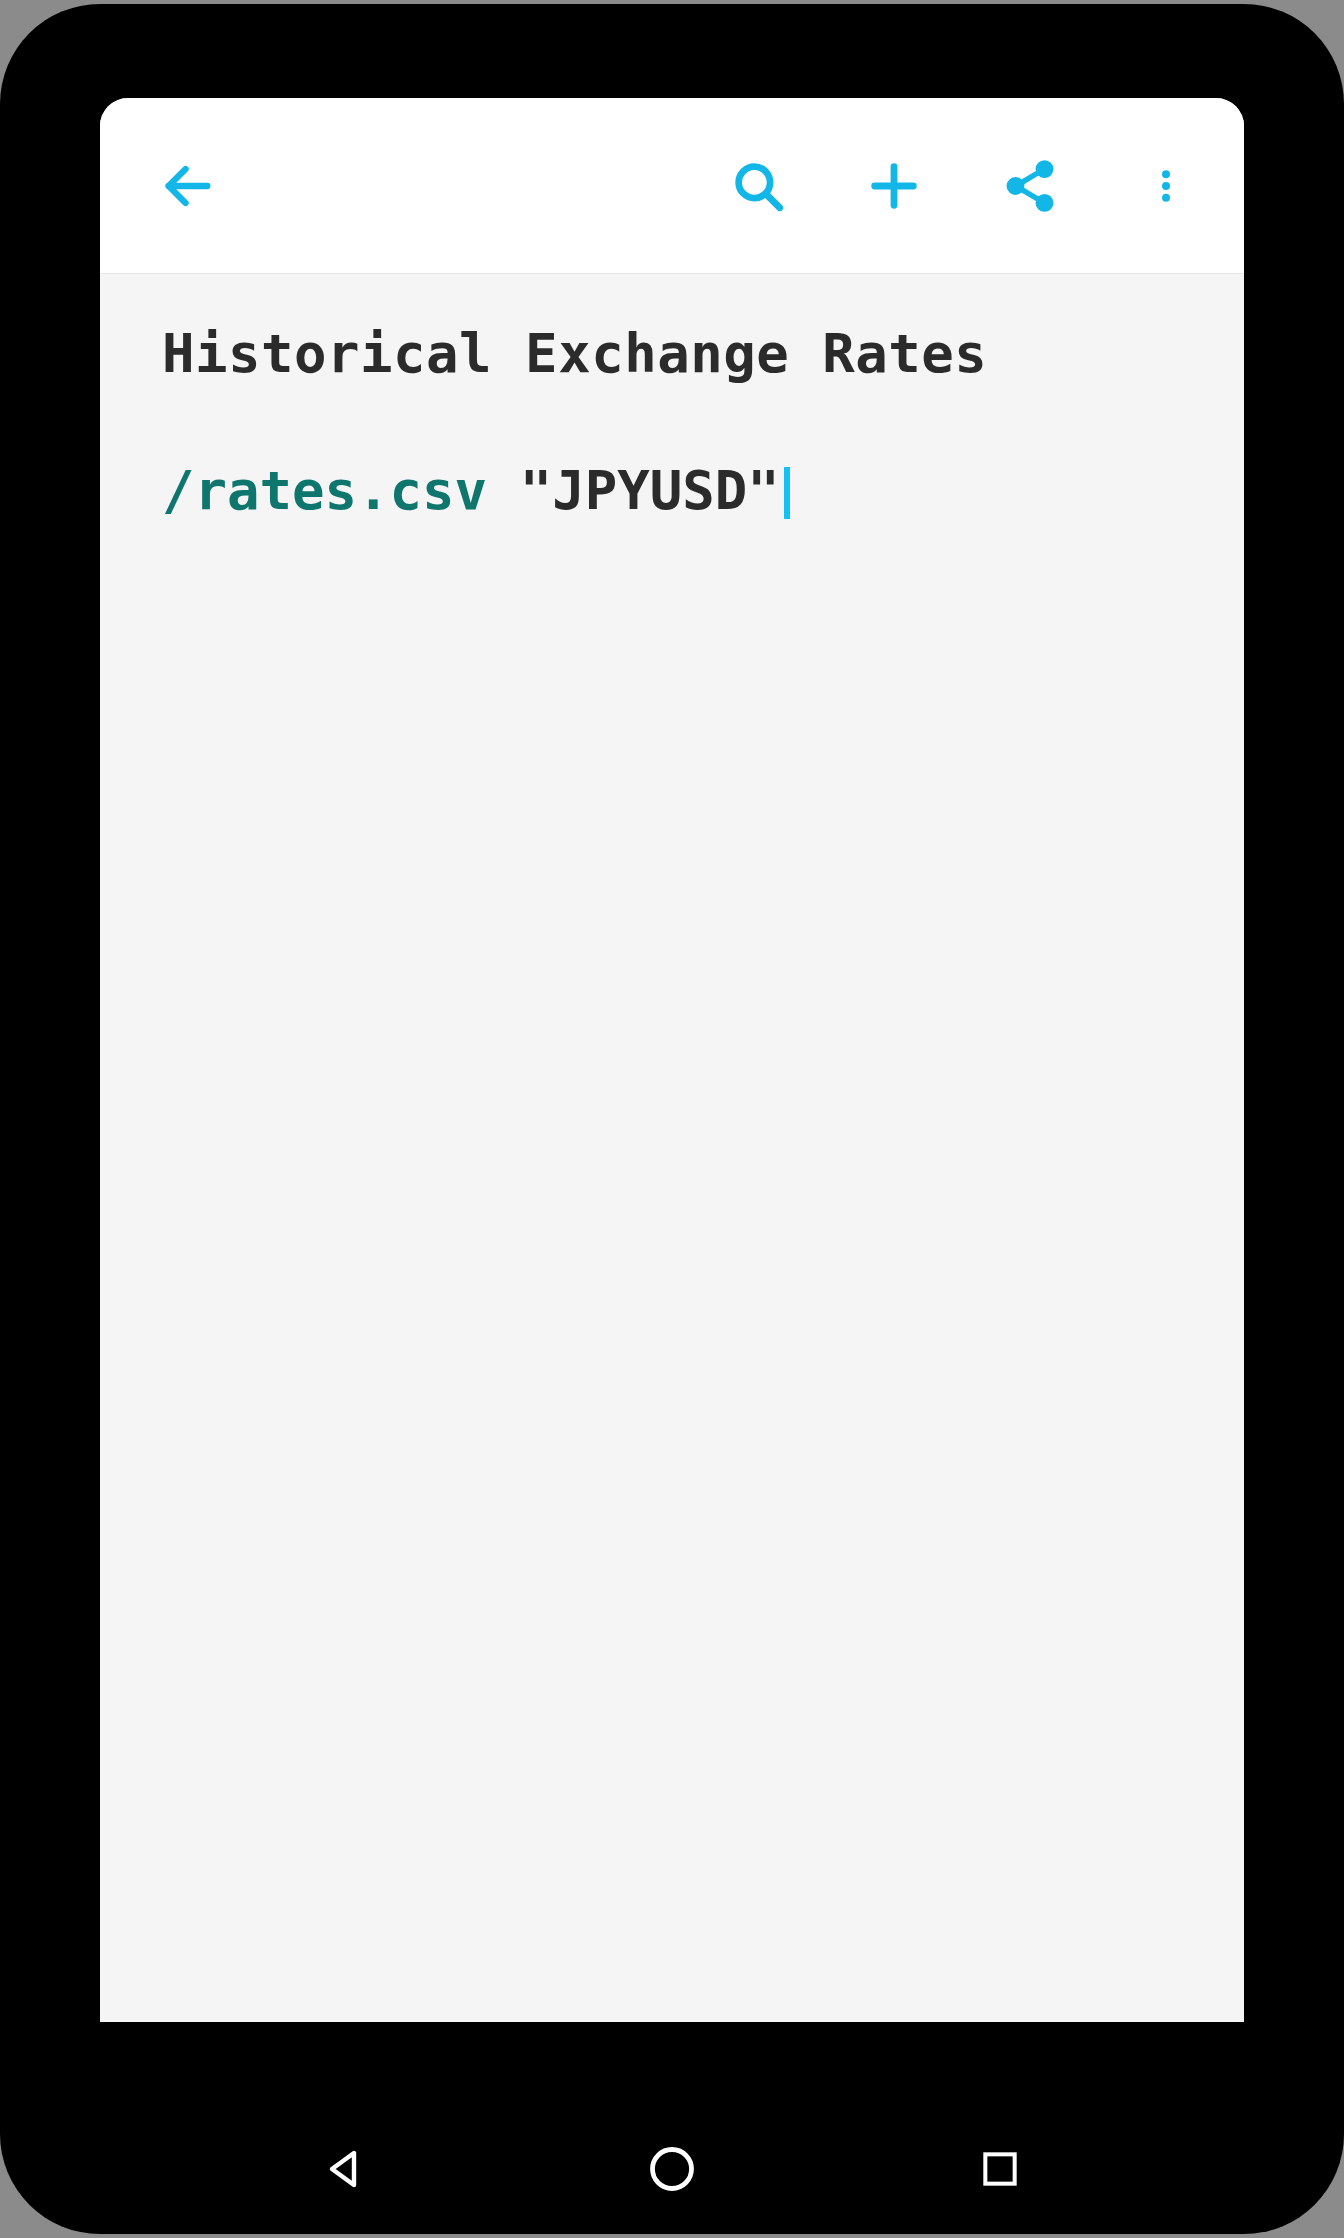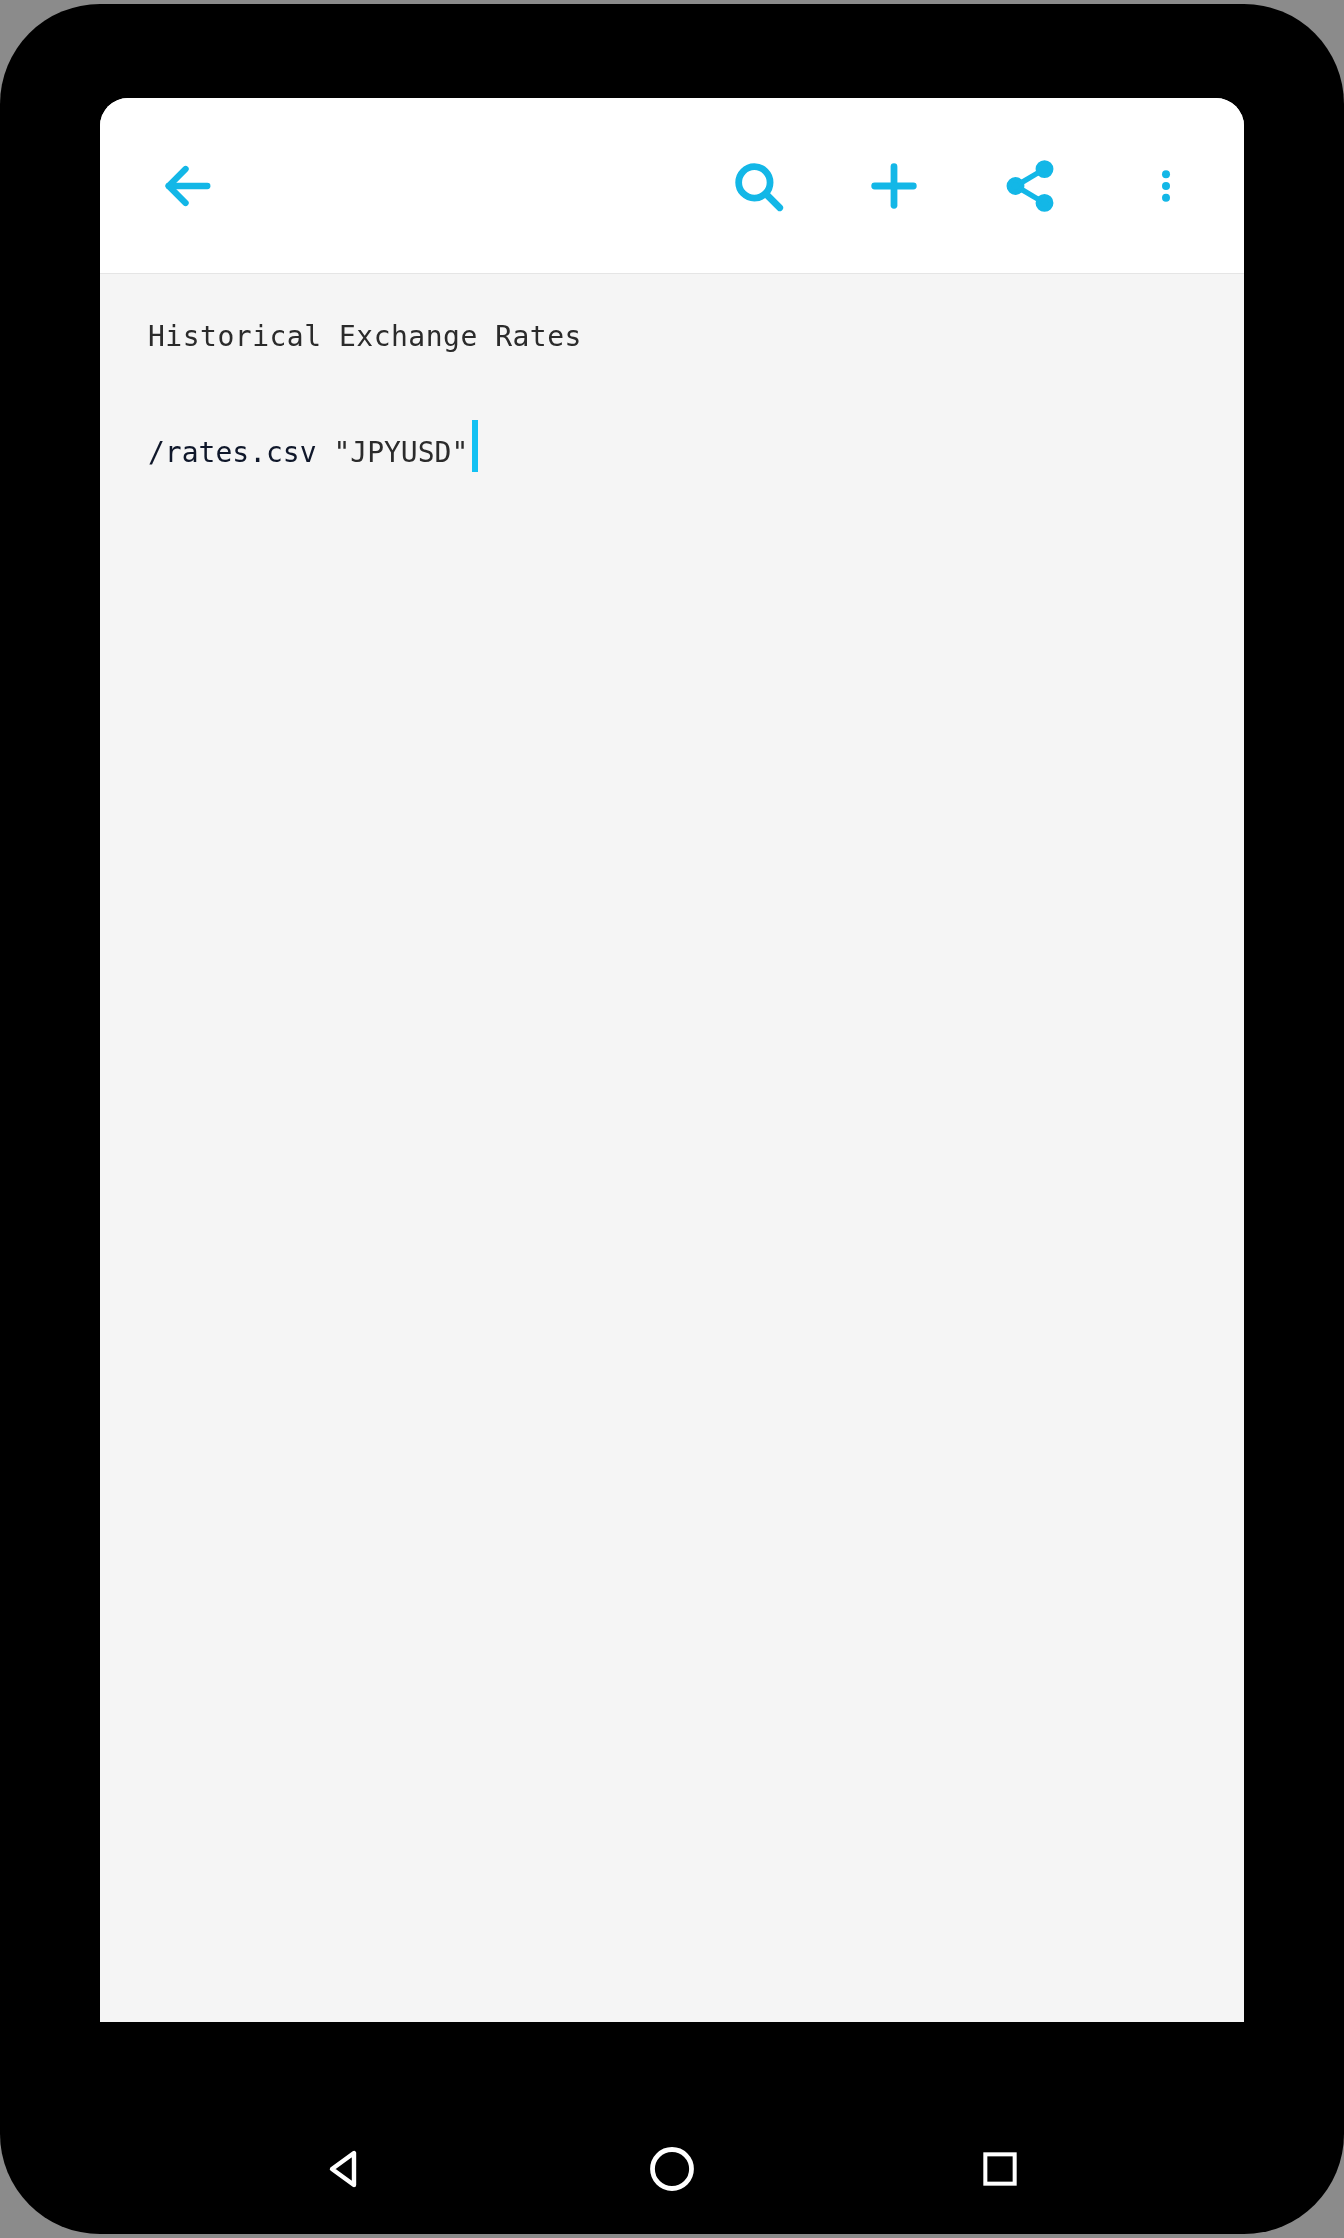--- a/index.html
+++ b/index.html
@@ -22,28 +22,28 @@
   .icon-btn{
     width:96px;height:96px;display:flex;align-items:center;justify-content:center;
     cursor:pointer;color:#13b7e7;
   }
   .spacer{flex:1}
   .appbar .icon-btn + .icon-btn{margin-left:40px}
   svg{display:block}
 
   
   .doc{
-    padding:44px 48px;
+    padding:44px 62px;
     font-family:"DejaVu Sans Mono","Menlo","Consolas",monospace;
-    font-size:28px;line-height:1.35;color:#2b2b2b;
+    font-size:54px;line-height:1.35;color:#2b2b2b;font-weight:bold;
   }
   .title-line{letter-spacing:0.5px}
   .gap{height:64px}
   .cmd-line{color:#2b2b2b}
-  .ghost{color:#0f172a}
+  .ghost{color:#0f766e}
   .cursor{
     display:inline-block;width:6px;height:52px;background:#13c1f3;
     vertical-align:-10px;margin-left:4px;
   }
 
   
   .navbar{
     position:absolute;left:0;bottom:0;width:100%;height:130px;
     display:flex;align-items:center;justify-content:space-around;
     padding:0 180px;color:#fff;

